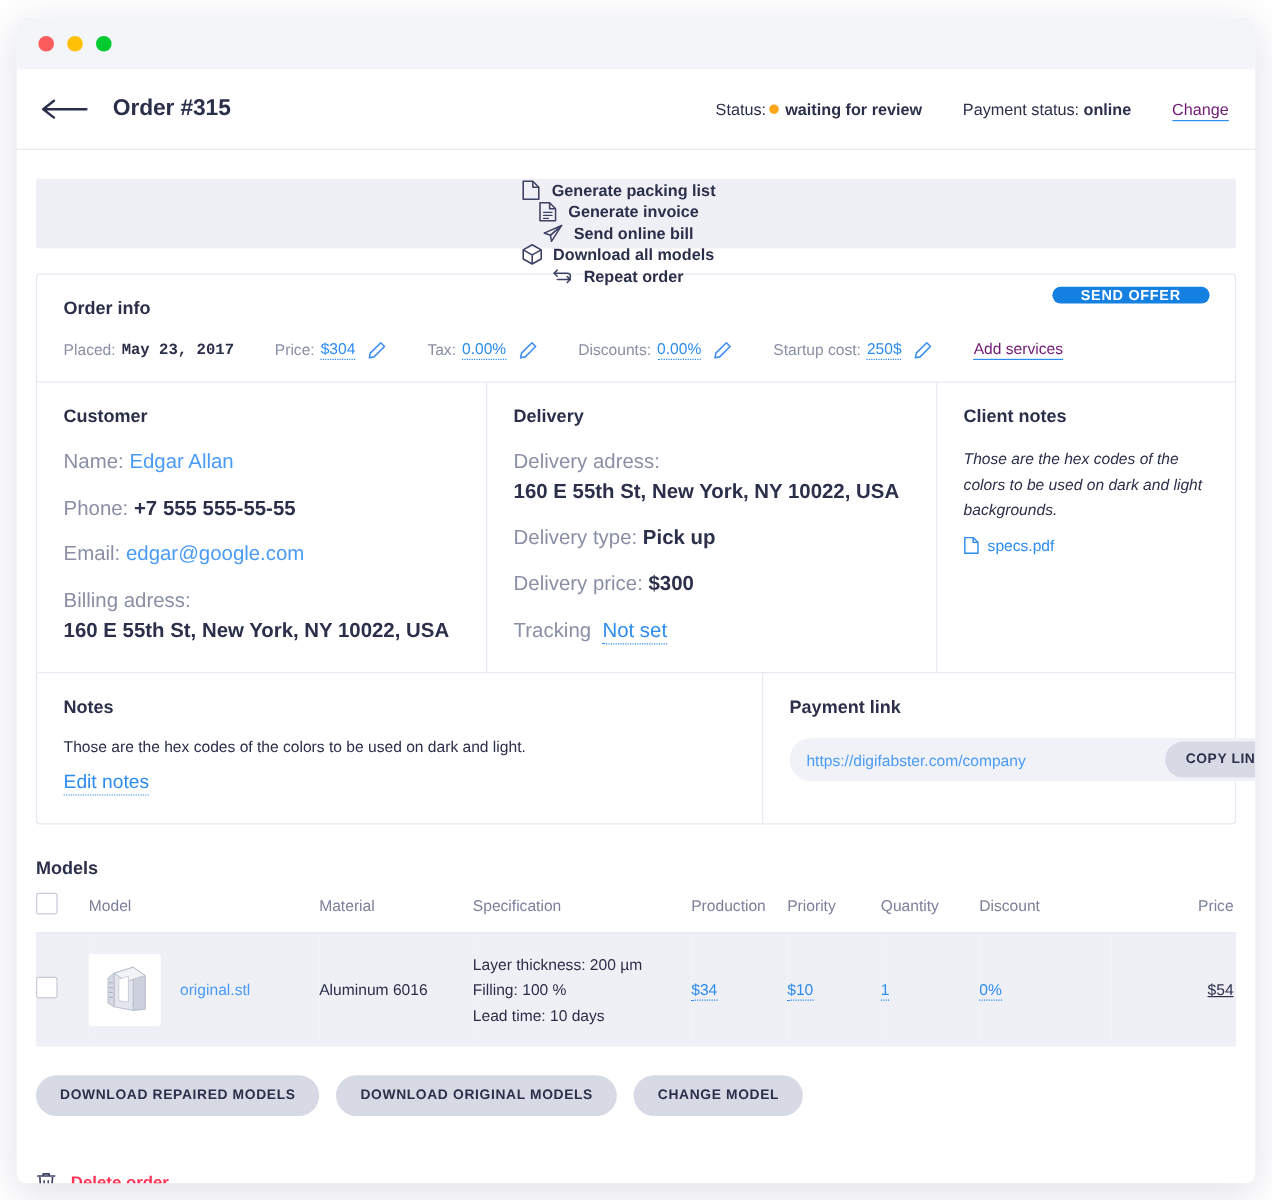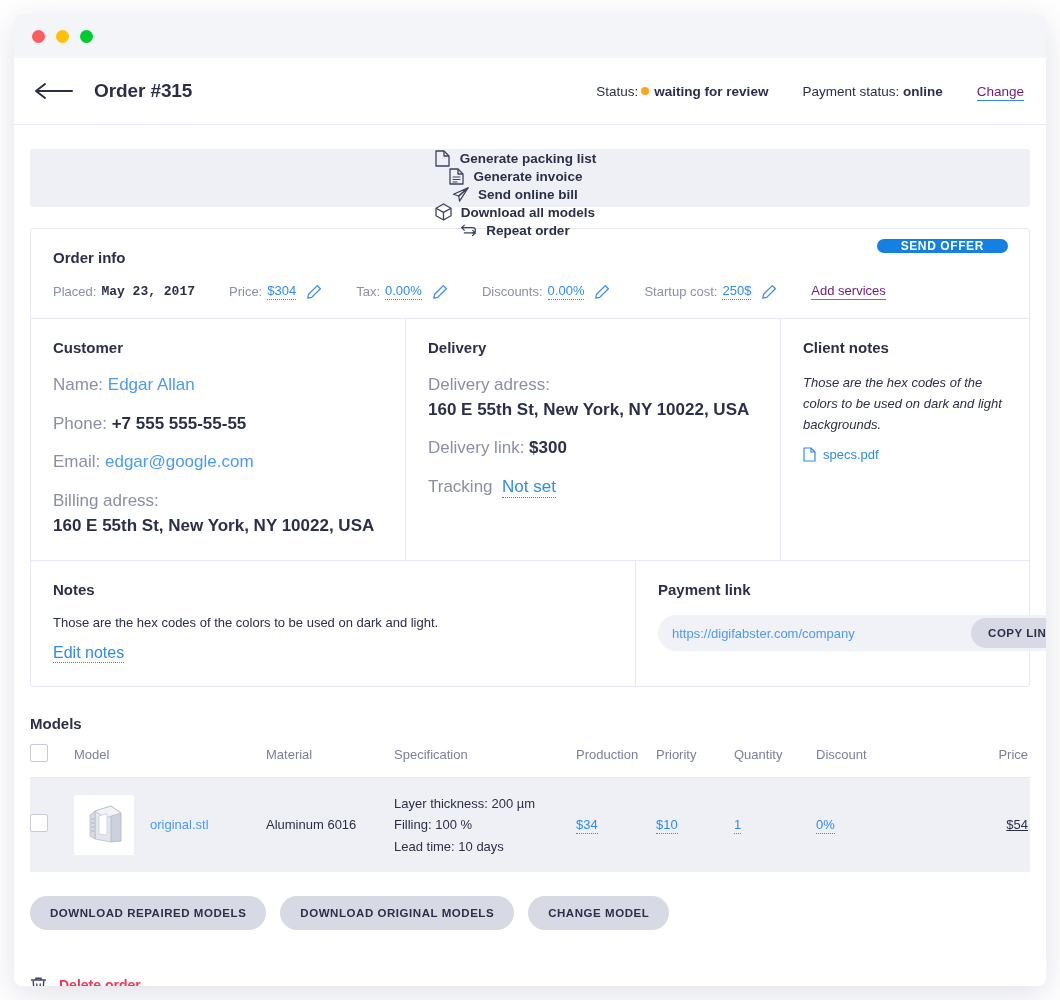--- a/index.html
+++ b/index.html
@@ -256,21 +256,25 @@
         </div>
       </div>
 
       <div class="col c2">
         <div class="sec-title">Delivery</div>
         <div class="field">
           <div class="f-label">Delivery adress:</div>
           <div class="f-val">160 E 55th St, New York, NY 10022, USA</div>
         </div>
         <div class="field">
-          <span class="f-label">Delivery link:</span>
+          <span class="f-label">Delivery type:</span>
+          <span class="f-val">Pick up</span>
+        </div>
+        <div class="field">
+          <span class="f-label">Delivery price:</span>
           <span class="f-val">$300</span>
         </div>
         <div class="field">
           <span class="f-label">Tracking</span>&nbsp;
           <a class="link-dotted">Not set</a>
         </div>
       </div>
 
       <div class="col c3">
         <div class="sec-title">Client notes</div>

